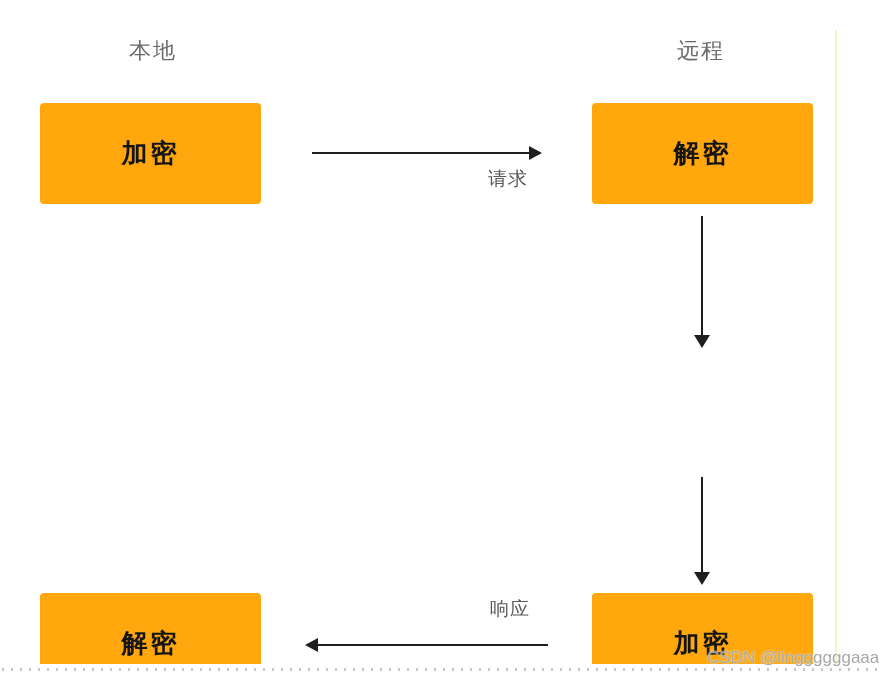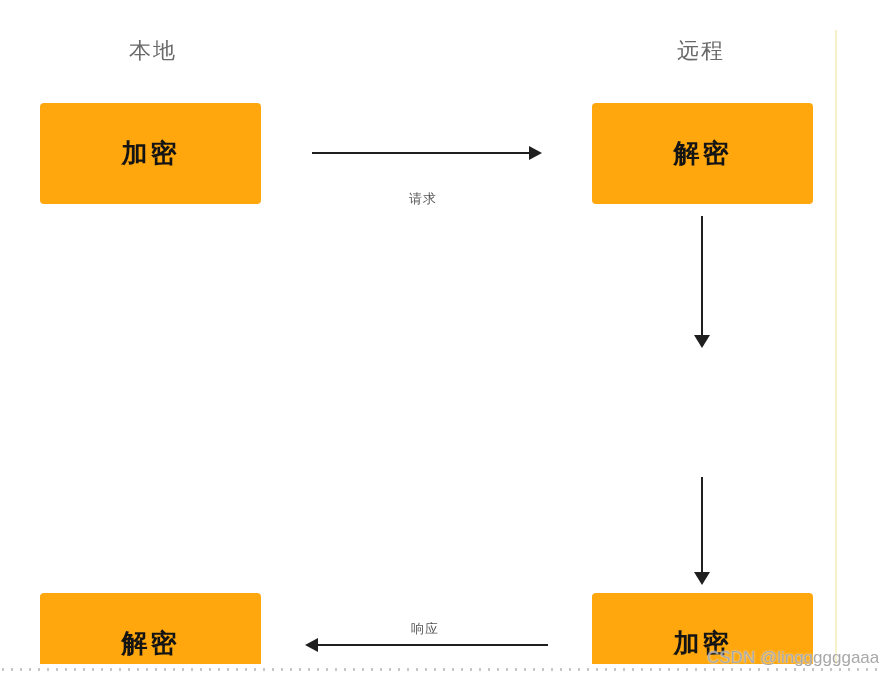--- a/index.html
+++ b/index.html
@@ -53,22 +53,22 @@
     border-top:13px solid var(--arrow,#1F1F1F);
     border-left:8px solid transparent; border-right:8px solid transparent;
   }
   .head-down-2 {
     left:694px; top:572px;
     border-top:13px solid var(--arrow,#1F1F1F);
     border-left:8px solid transparent; border-right:8px solid transparent;
   }
 
   .edge-label {
-    position:absolute; width:210px; text-align:center;
-    font-size:13px; color:var(--edge-label-text,#595959); letter-spacing:1px;margin-top:24px;
+    position:absolute; width:210px; text-align:right;
+    font-size:19px; color:var(--edge-label-text,#595959); letter-spacing:1px;
   }
   .lbl-request  { left:318px; top:166px; }
   .lbl-response { left:320px; top:596px; }
 
   .guide-line {
     position:absolute; left:835px; top:30px; width:2px; height:634px;
     background:var(--guide-line,#F6F2C8);
   }
   .dotted-separator {
     position:absolute; left:2px; top:668px; width:875px; height:3px;

